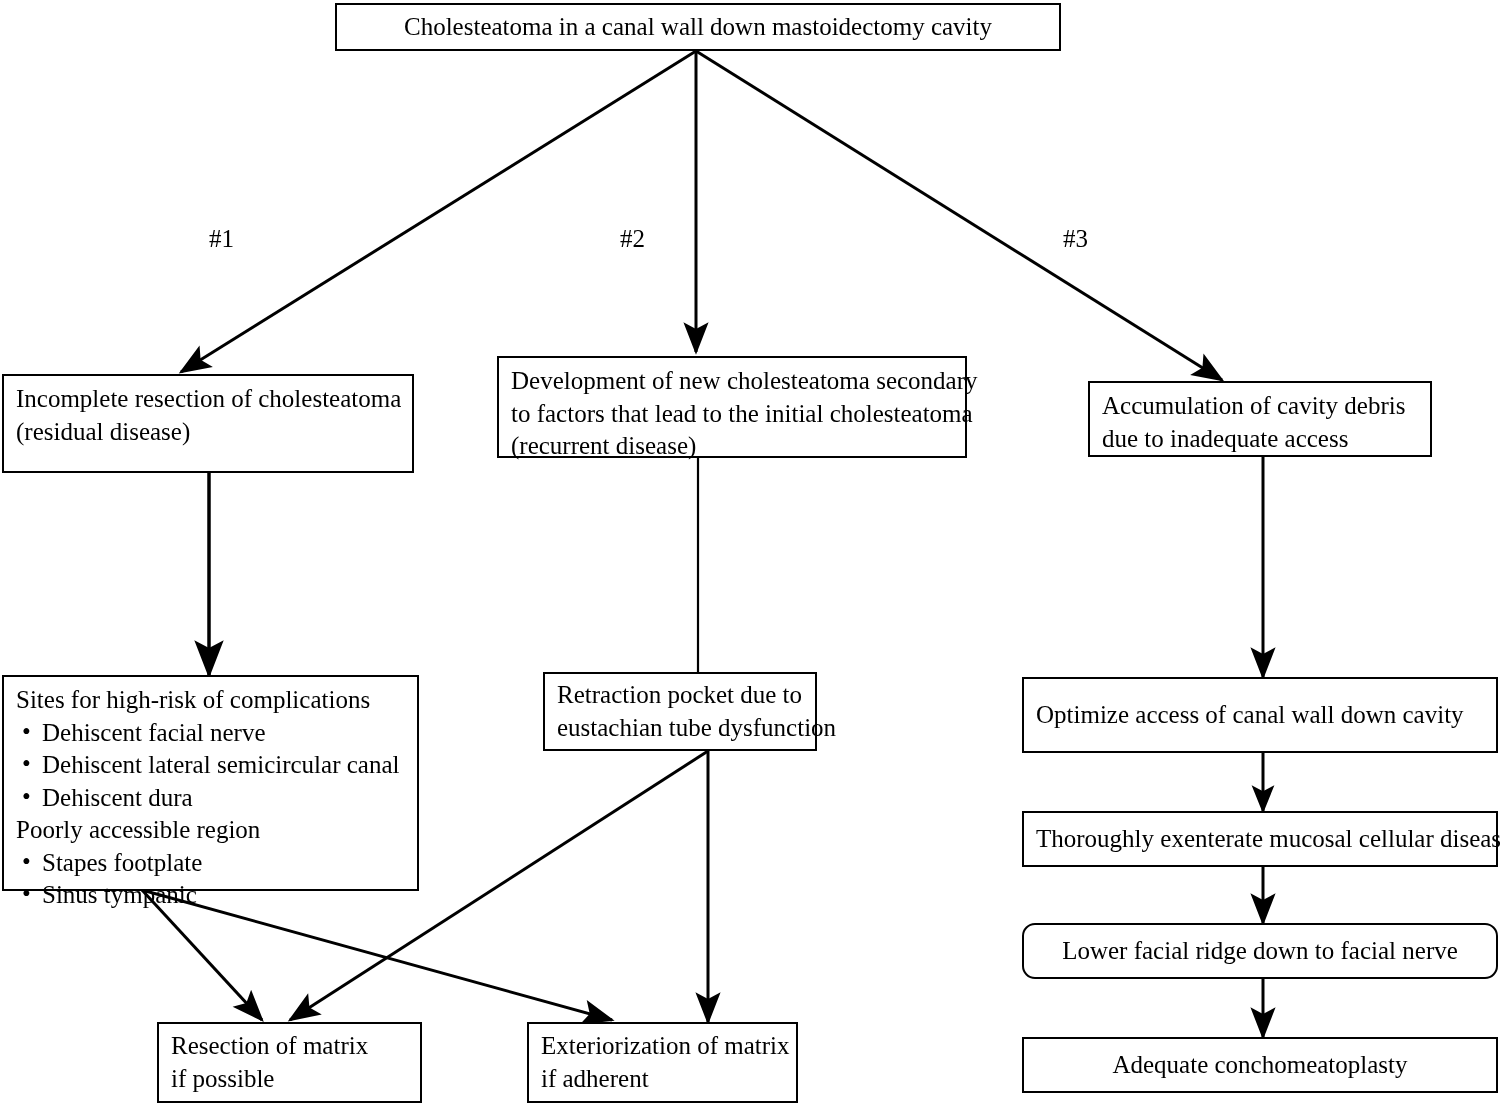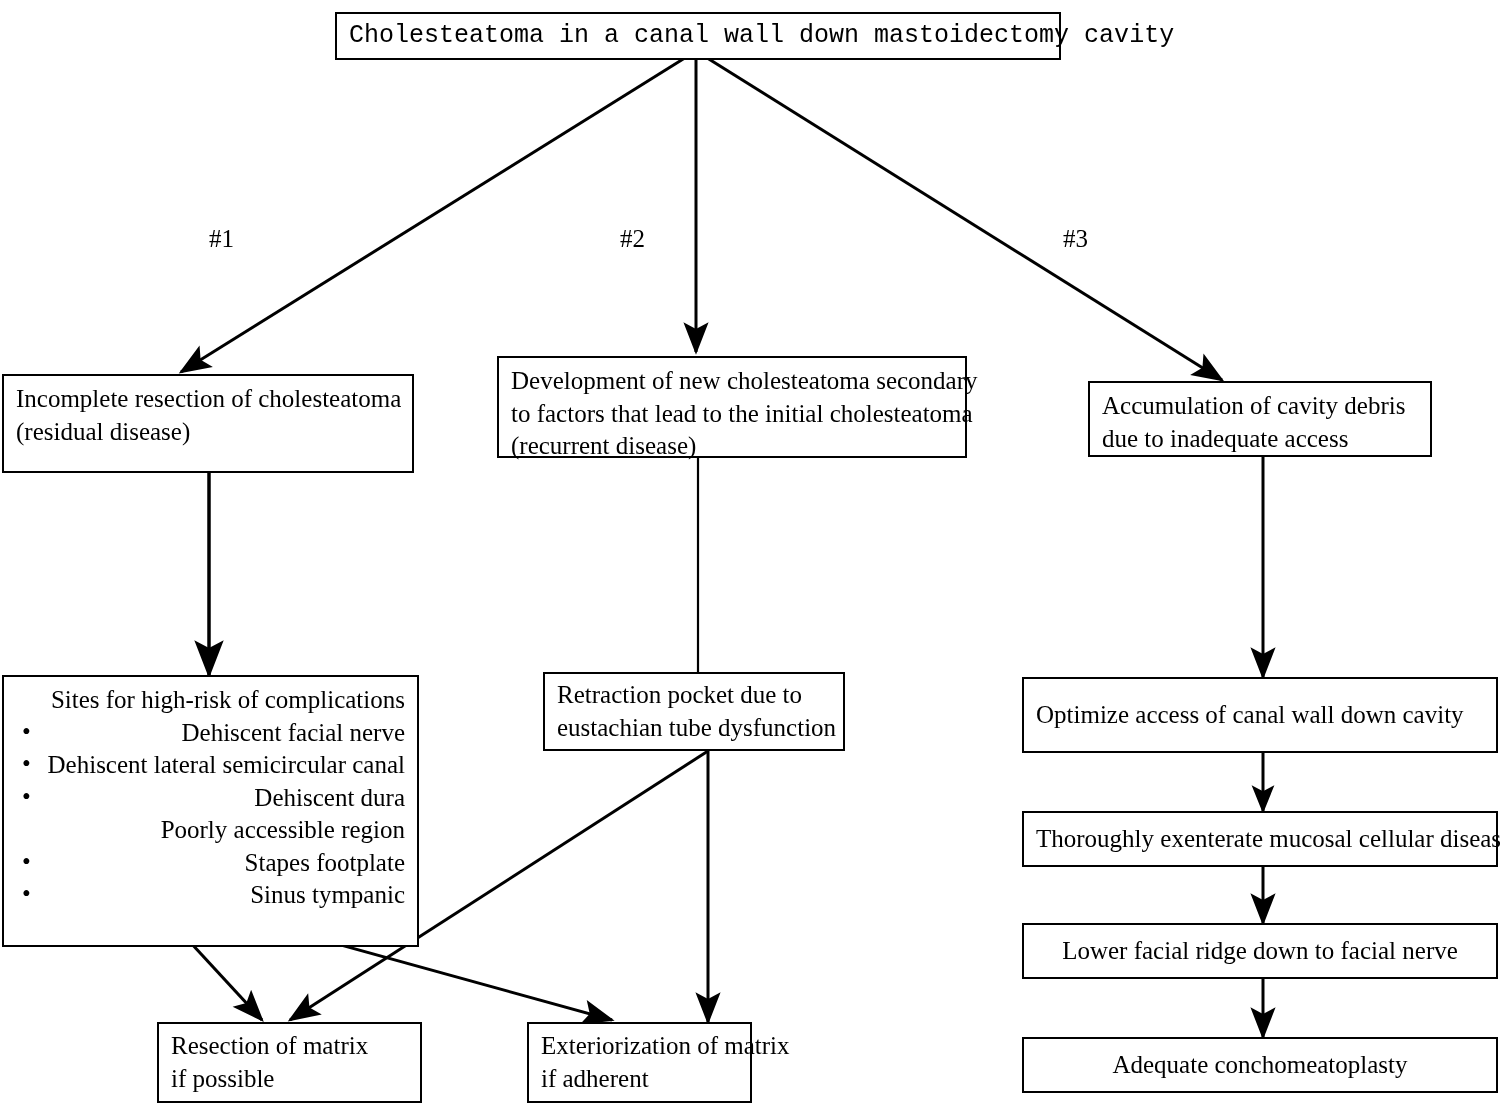--- a/index.html
+++ b/index.html
@@ -105,21 +105,21 @@
 
     <line x1="142" y1="890" x2="262" y2="1020" stroke="#000000" stroke-width="3" marker-end="url(#ah2)"></line>
 
     <line x1="142" y1="890" x2="612" y2="1020" stroke="#000000" stroke-width="3" marker-end="url(#ah2)"></line>
 
     <line x1="708" y1="751" x2="290" y2="1020" stroke="#000000" stroke-width="3" marker-end="url(#ah2)"></line>
 
     <line x1="708" y1="751" x2="708" y2="1022" stroke="#000000" stroke-width="3" marker-end="url(#ah2)"></line>
   </svg>
 
-  <div class="node center vcenter" style="left:335px; top:12px; width:726px; height:48px;font-family:Liberation Mono, monospace;">
+  <div class="node center vcenter" style="left:335px; top:3px; width:726px; height:48px;">
     <div class="inner">
       <div class="plainline">Cholesteatoma in a canal wall down mastoidectomy cavity</div>
     </div>
   </div>
 
   <div class="branch-label" style="left:209px; top:225px;">#1</div>
   <div class="branch-label" style="left:620px; top:225px;">#2</div>
   <div class="branch-label" style="left:1063px; top:225px;">#3</div>
 
   <div class="node" style="left:2px; top:374px; width:412px; height:99px;">
@@ -137,74 +137,74 @@
     </div>
   </div>
 
   <div class="node" style="left:1088px; top:381px; width:344px; height:76px;">
     <div class="inner">
       <div class="plainline">Accumulation of cavity debris</div>
       <div class="plainline">due to inadequate access</div>
     </div>
   </div>
 
-  <div class="node" style="left:2px; top:675px; width:417px; height:272px;text-align:right;">
+  <div class="node" style="left:2px; top:675px; width:417px; height:216px;">
     <div class="inner">
       <div class="plainline">Sites for high-risk of complications</div>
       <ul class="bullets">
         <li>Dehiscent facial nerve</li>
         <li>Dehiscent lateral semicircular canal</li>
         <li>Dehiscent dura</li>
       </ul>
       <div class="plainline">Poorly accessible region</div>
       <ul class="bullets">
         <li>Stapes footplate</li>
         <li>Sinus tympanic</li>
       </ul>
     </div>
   </div>
 
-  <div class="node vcenter" style="left:543px; top:672px; width:302px; height:79px;">
+  <div class="node vcenter" style="left:543px; top:672px; width:274px; height:79px;">
     <div class="inner">
       <div class="plainline">Retraction pocket due to</div>
       <div class="plainline">eustachian tube dysfunction</div>
     </div>
   </div>
 
   <div class="node vcenter" style="left:1022px; top:677px; width:476px; height:76px;">
     <div class="inner">
       <div class="plainline">Optimize access of canal wall down cavity</div>
     </div>
   </div>
 
   <div class="node center vcenter" style="left:1022px; top:811px; width:476px; height:56px;">
     <div class="inner">
       <div class="plainline">Thoroughly exenterate mucosal cellular disease</div>
     </div>
   </div>
 
-  <div class="node center vcenter" style="left:1022px; top:923px; width:476px; height:56px;">
+  <div class="node center vcenter" style="left:1022px; top:923px; width:476px; height:56px;border-radius:13px;">
     <div class="inner">
       <div class="plainline">Lower facial ridge down to facial nerve</div>
     </div>
   </div>
 
   <div class="node center vcenter" style="left:1022px; top:1037px; width:476px; height:56px;">
     <div class="inner">
       <div class="plainline">Adequate conchomeatoplasty</div>
     </div>
   </div>
 
   <div class="node vcenter" style="left:157px; top:1022px; width:265px; height:81px;">
     <div class="inner">
       <div class="plainline">Resection of matrix</div>
       <div class="plainline">if possible</div>
     </div>
   </div>
 
-  <div class="node vcenter" style="left:527px; top:1022px; width:225px; height:81px;">
+  <div class="node vcenter" style="left:527px; top:1022px; width:271px; height:81px;">
     <div class="inner">
       <div class="plainline">Exteriorization of matrix</div>
       <div class="plainline">if adherent</div>
     </div>
   </div>
 
 </div>
 
 </body></html>

